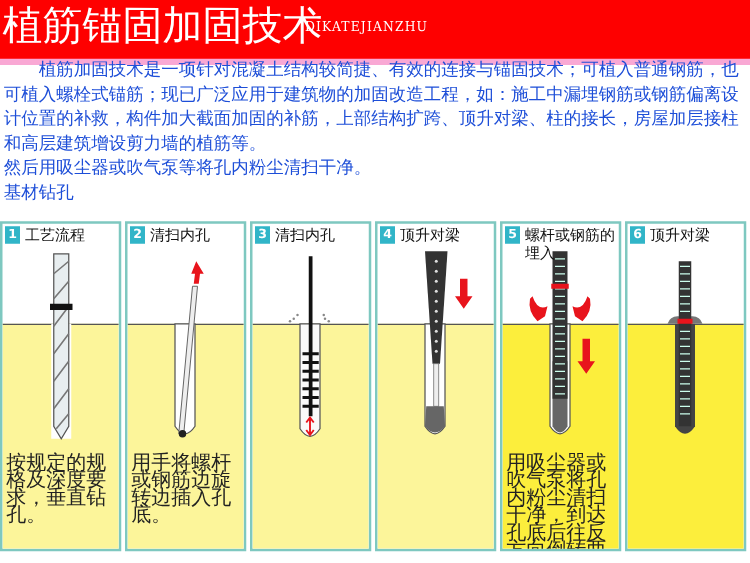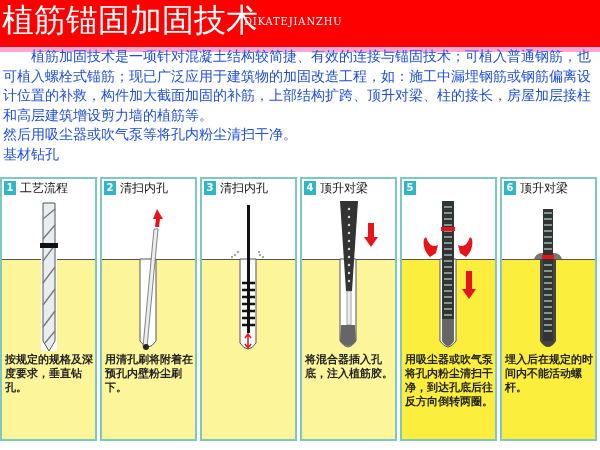--- a/index.html
+++ b/index.html
@@ -16,21 +16,21 @@
   .intro .indent { text-indent:28px; }
   .steps { position:absolute; left:0; top:177px; width:600px; height:266px; display:flex; }
   .step { flex:0 0 auto; width:97px; height:264px; margin-right:3px; position:relative;
           border:2px solid #7ec8c0; box-sizing:border-box; background:#fff; overflow:hidden; }
   .step:last-child { margin-right:0; }
   .step .ground { position:absolute; left:0; right:0; top:80px; bottom:0; background:#fcf59a; border-top:1.5px solid #555; }
   .step.s5 .ground, .step.s6 .ground { background:#fcee3c; }
   .step .head { position:absolute; left:2px; top:2px; display:flex; align-items:flex-start; z-index:3; }
   .num { width:12px; height:14px; background:#31b5c8; color:#fff; font-size:10px; line-height:14px; text-align:center; font-weight:bold; }
   .step .label { margin-left:4px; font-size:12px; line-height:14px; color:#111; width:72px; }
-  .step .desc { position:absolute; left:3px; top:174px; width:90px; font-size:11px; line-height:14px; color:#222; font-weight:bold; z-index:3; }
+  .step .desc { position:absolute; left:3px; top:184px; width:90px; font-size:16px; line-height:14px; color:#222; font-weight:normal; z-index:3; }
   .svgwrap { position:absolute; left:0; top:0; width:93px; height:180px; z-index:2; }
 </style>
 </head>
 <body>
 
 <div class="header">
   <div class="title">植筋锚固加固技术</div>
   <div class="sub">DIKATEJIANZHU</div>
 </div>
 
@@ -66,21 +66,21 @@
       <div class="label">清扫内孔</div>
     </div>
     <div class="svgwrap">
       <svg width="93" height="180" viewBox="0 0 93 180">
         <path d="M38 80 L54 80 L54 162 Q46 174 38 162 Z" fill="#fff" stroke="#555" stroke-width="1"></path>
         <path d="M52 50 L56 50 L45 168 L41 168 Z" fill="#eee" stroke="#666" stroke-width="0.8"></path>
         <path d="M55 30 L51 40 L54 40 L53 48 L57 48 L58 40 L61 40 Z" fill="#e8141c"></path>
         <circle cx="44" cy="168" r="3" fill="#222"></circle>
       </svg>
     </div>
-    <div class="desc">用清孔刷将附着在预孔内壁粉尘刷下。</div>
+    <div class="desc">用手将螺杆或钢筋边旋转边插入孔底。</div>
   </div>
 
   <div class="step s3">
     <div class="ground"></div>
     <div class="head">
       <div class="num">3</div>
       <div class="label">清扫内孔</div>
     </div>
     <div class="svgwrap">
       <svg width="93" height="180" viewBox="0 0 93 180">
@@ -128,27 +128,27 @@
           <circle cx="47" cy="78" r="1.2"></circle>
             <circle cx="47" cy="86" r="1.2"></circle>
             <circle cx="47" cy="94" r="1.2"></circle>
           <circle cx="47" cy="102" r="1.2"></circle>
         </g>
         <rect x="45" y="112" width="4" height="34" fill="#eee" stroke="#666" stroke-width="0.6"></rect>
         <path d="M39 146 L53 146 L54 162 Q46 172 38 162 Z" fill="#666"></path>
         <path d="M66 44 L72 44 L72 58 L76 58 L69 68 L62 58 L66 58 Z" fill="#e8141c"></path>
       </svg>
     </div>
-    <div class="desc">将混合器插入孔底，注入植筋胶。</div>
   </div>
 
   <div class="step s5">
     <div class="ground"></div>
     <div class="head">
       <div class="num">5</div>
+      <div class="label">螺杆或钢筋的埋入</div>
     </div>
     <div class="svgwrap">
       <svg width="93" height="180" viewBox="0 0 93 180">
         <path d="M38 80 L54 80 L54 162 Q46 174 38 162 Z" fill="#fff" stroke="#555" stroke-width="1"></path>
         <path d="M40 110 L52 110 L52 162 Q46 172 40 162 Z" fill="#666"></path>
         <rect x="40" y="22" width="12" height="118" fill="#333"></rect>
         <g stroke="#cfe" stroke-width="1">
           <line x1="42" y1="28" x2="50" y2="28"></line>
             <line x1="42" y1="34" x2="50" y2="34"></line>
             <line x1="42" y1="40" x2="50" y2="40"></line>
@@ -206,16 +206,15 @@
             <line x1="42" y1="122" x2="50" y2="122"></line>
             <line x1="42" y1="128" x2="50" y2="128"></line>
           <line x1="42" y1="134" x2="50" y2="134"></line>
             <line x1="42" y1="140" x2="50" y2="140"></line>
             <line x1="42" y1="146" x2="50" y2="146"></line>
           <line x1="42" y1="152" x2="50" y2="152"></line>
         </g>
         <rect x="40" y="76" width="12" height="4" fill="#e8141c"></rect>
       </svg>
     </div>
-    <div class="desc">埋入后在规定的时间内不能活动螺杆。</div>
   </div>
 
 </div>
 
 </body></html>

